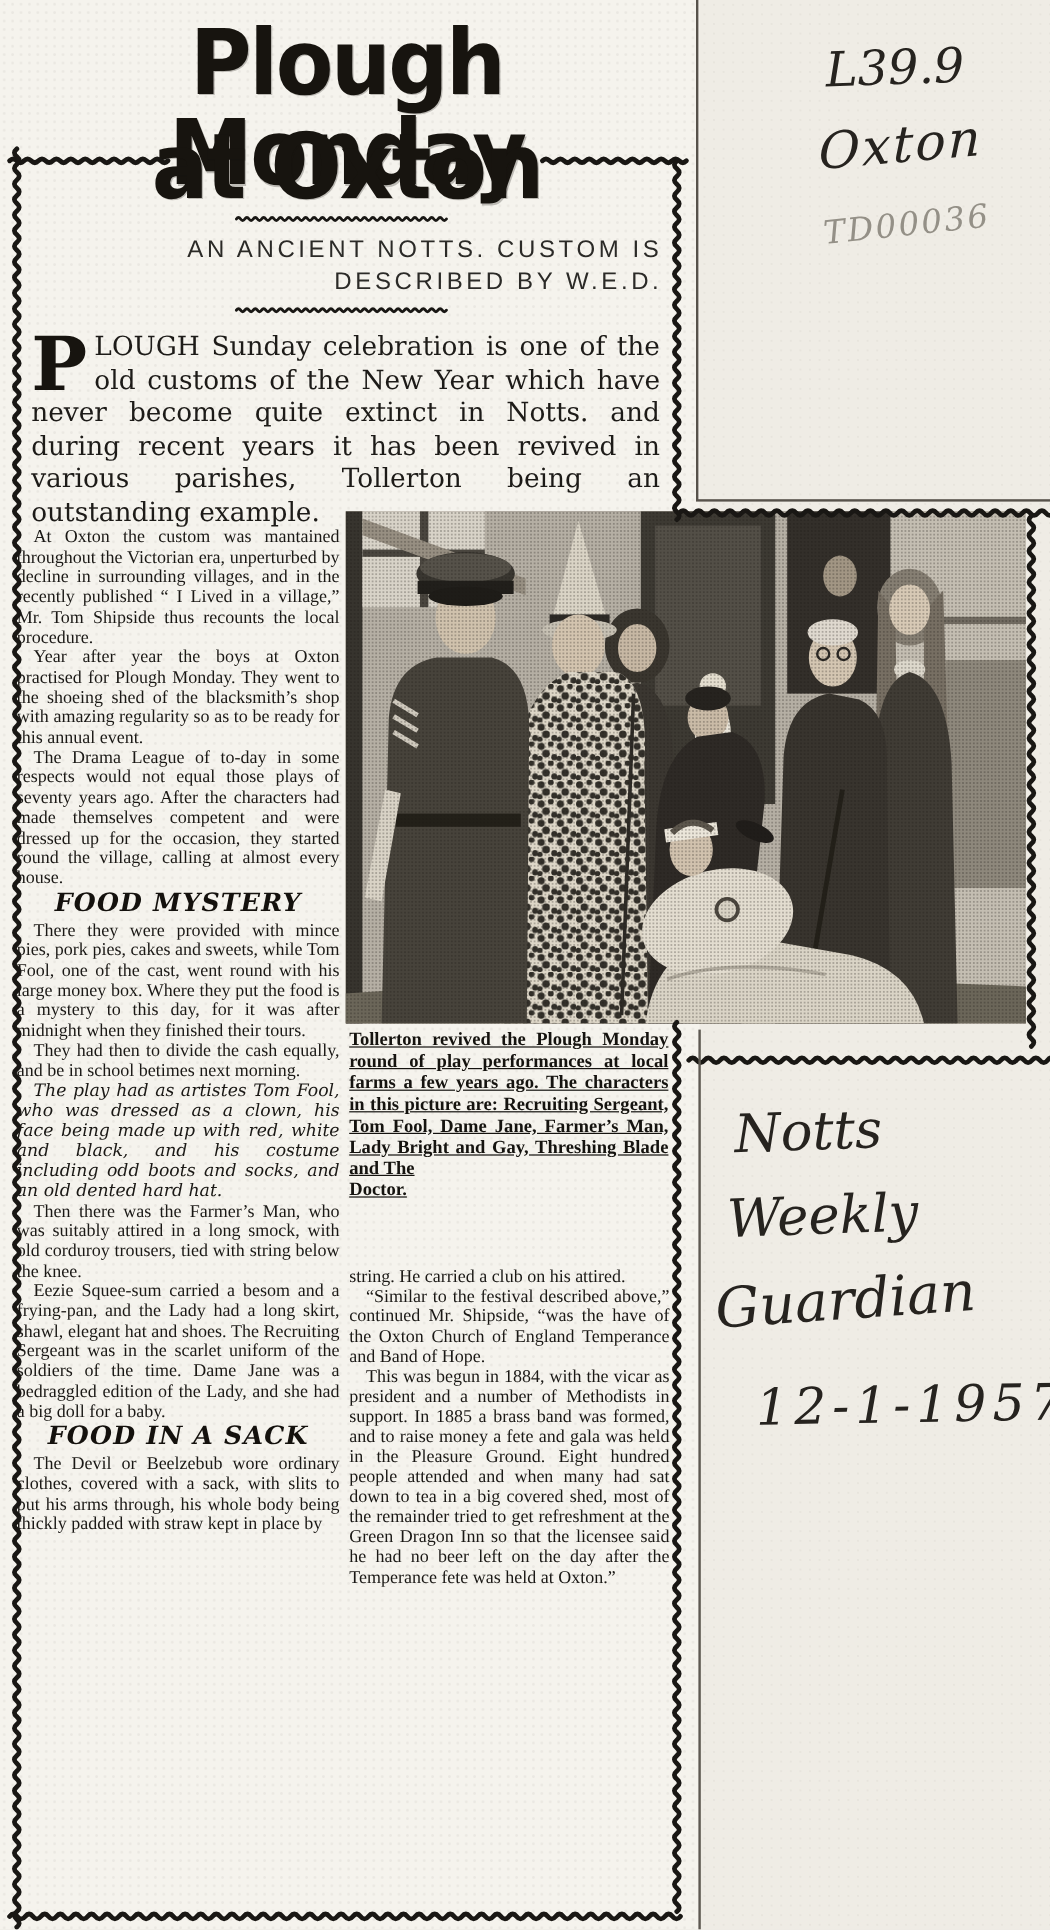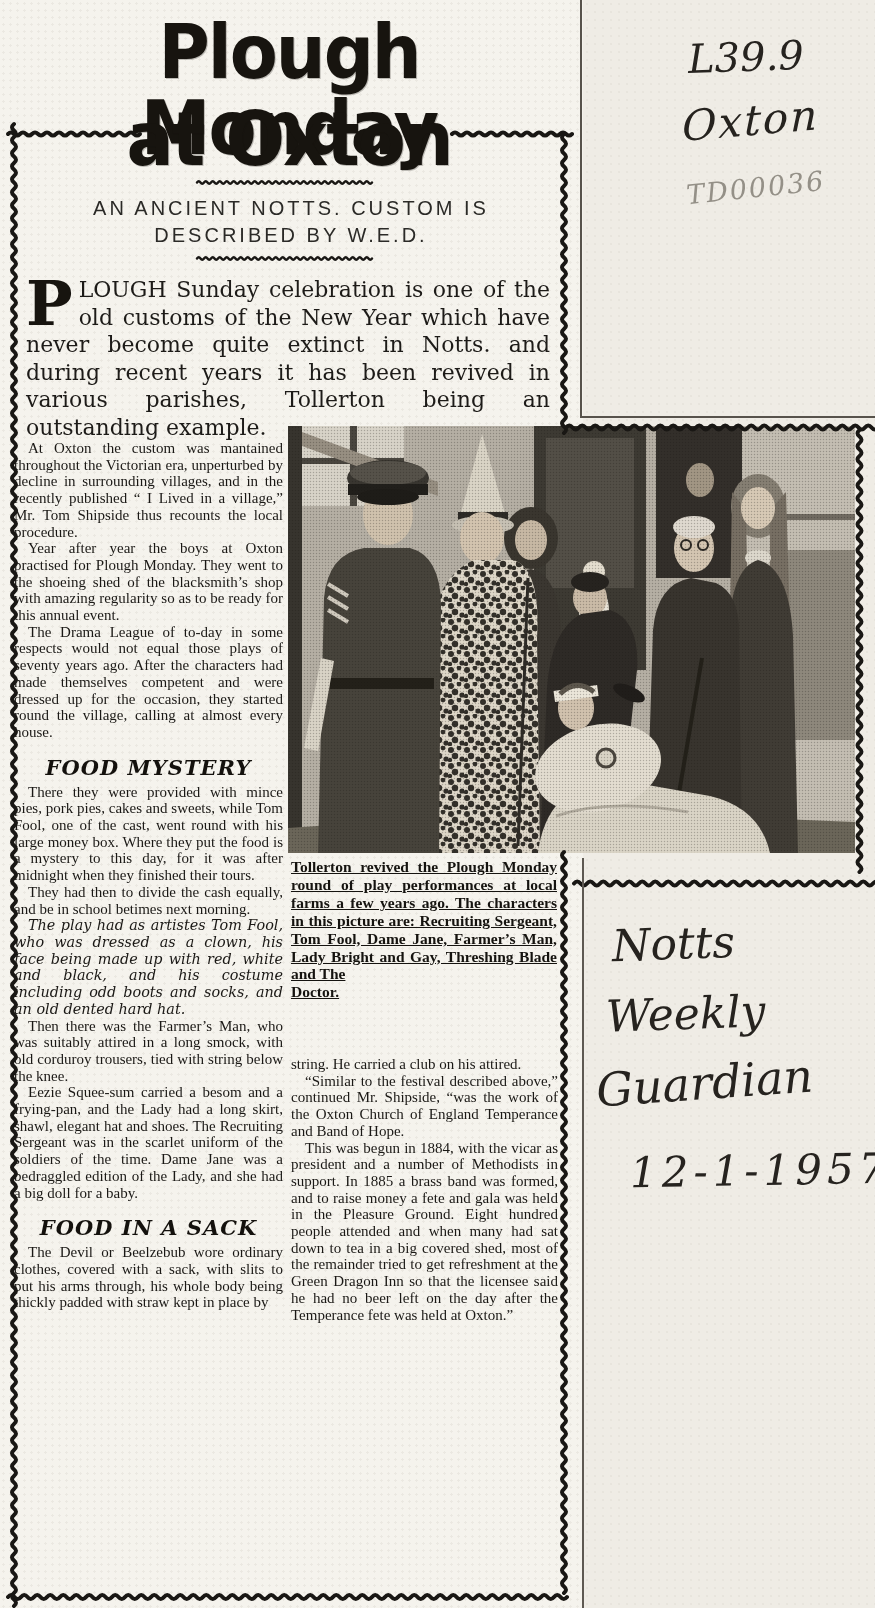--- a/index.html
+++ b/index.html
@@ -27,32 +27,32 @@
   .b-right-bot{left:556px;top:852px;width:16px;height:740px;}
   .ph-top{left:566px;top:421px;width:300px;height:13px;}
   .ph-right{left:852px;top:430px;width:15px;height:430px;}
   .ph-bottom{left:574px;top:877px;width:300px;height:13px;}
 
   .edge{position:absolute;background:#57524b;}
   .ev1{left:580px;top:0;width:2px;height:417px;}
   .eh1{left:580px;top:416px;width:295px;height:2px;}
   .ev2{left:582px;top:858px;width:2px;height:750px;background:#5e5952;}
 
-  .subhead{position:absolute;left:30px;top:195px;width:522px;text-align:center;
+  .subhead{position:absolute;left:30px;top:195px;width:522px;text-align:right;
     font-family:"Liberation Sans",sans-serif;font-size:20px;line-height:27px;letter-spacing:3px;color:#2b2a27;}
   .lead{position:absolute;left:26px;top:276px;width:524px;margin:0;
     font-family:"DejaVu Serif",serif;font-size:22px;line-height:27.5px;text-align:justify;color:#1d1b18;}
   .dropcap{float:left;font-family:"DejaVu Serif",serif;font-weight:bold;font-size:62px;line-height:48px;margin:4px 6px 0 0;color:#17140f;}
 
   .col{position:absolute;font-family:"Liberation Serif",serif;font-size:15px;line-height:16.7px;
     text-align:justify;color:#1a1815;}
   .col p{margin:0;text-indent:14px;}
   .col p.noindent{text-indent:0;}
   .col p.it{font-style:italic;font-family:"DejaVu Serif",serif;font-size:14.4px;}
-  .col h3{margin:16px 0 5px;text-align:center;font-family:"DejaVu Serif",serif;font-style:italic;
+  .col h3{margin:0 0 5px;text-align:center;font-family:"DejaVu Serif",serif;font-style:italic;
     font-weight:bold;font-size:21px;line-height:22px;letter-spacing:1px;text-indent:0;color:#14110d;}
   .col-left{left:14px;top:440px;width:269px;}
   .col-right{left:291px;top:1056px;width:267px;}
 
   .caption{position:absolute;left:291px;top:858px;width:266px;
     font-family:"Liberation Serif",serif;font-weight:bold;font-size:15.5px;line-height:17.9px;
     text-align:justify;color:#15130f;text-decoration:underline;}
   .caption .tc{text-align:left;}
 
   .photo{position:absolute;left:288px;top:426px;width:567px;height:427px;margin:0;background:#b5afa4;
@@ -218,21 +218,21 @@
     </svg>
   </figure>
 
   <div class="caption">
     <span>Tollerton revived the Plough Monday round of play performances at local farms a few years ago. The characters in this picture are: Recruiting Sergeant, Tom Fool, Dame Jane, Farmer’s Man, Lady Bright and Gay, Threshing Blade and The</span>
     <div class="tc">Doctor.</div>
   </div>
 
   <div class="col col-right">
     <p class="noindent">string. He carried a club on his attired.</p>
-    <p>“Similar to the festival described above,” continued Mr. Shipside, “was the work of the Oxton Church of England Temperance and Band of Hope.</p>
+    <p>“Similar to the festival described above,” continued Mr. Shipside, “was the have of the Oxton Church of England Temperance and Band of Hope.</p>
     <p>This was begun in 1884, with the vicar as president and a number of Methodists in support. In 1885 a brass band was formed, and to raise money a fete and gala was held in the Pleasure Ground. Eight hundred people attended and when many had sat down to tea in a big covered shed, most of the remainder tried to get refreshment at the Green Dragon Inn so that the licensee said he had no beer left on the day after the Temperance fete was held at Oxton.”</p>
   </div>
 
   <div class="wv b-left">
       <svg width="16" height="1478" style="display:block;overflow:visible">
         <path d="M 8 0 Q 4 3.25 8 6.5 Q 12 9.75 8 13 Q 4 16.25 8 19.5 Q 12 22.75 8 26 Q 4 29.25 8 32.5 Q 12 35.75 8 39 Q 4 42.25 8 45.5 Q 12 48.75 8 52 Q 4 55.25 8 58.5 Q 12 61.75 8 65 Q 4 68.25 8 71.5 Q 12 74.75 8 78 Q 4 81.25 8 84.5 Q 12 87.75 8 91 Q 4 94.25 8 97.5 Q 12 100.75 8 104 Q 4 107.25 8 110.5 Q 12 113.75 8 117 Q 4 120.25 8 123.5 Q 12 126.75 8 130 Q 4 133.25 8 136.5 Q 12 139.75 8 143 Q 4 146.25 8 149.5 Q 12 152.75 8 156 Q 4 159.25 8 162.5 Q 12 165.75 8 169 Q 4 172.25 8 175.5 Q 12 178.75 8 182 Q 4 185.25 8 188.5 Q 12 191.75 8 195 Q 4 198.25 8 201.5 Q 12 204.75 8 208 Q 4 211.25 8 214.5 Q 12 217.75 8 221 Q 4 224.25 8 227.5 Q 12 230.75 8 234 Q 4 237.25 8 240.5 Q 12 243.75 8 247 Q 4 250.25 8 253.5 Q 12 256.75 8 260 Q 4 263.25 8 266.5 Q 12 269.75 8 273 Q 4 276.25 8 279.5 Q 12 282.75 8 286 Q 4 289.25 8 292.5 Q 12 295.75 8 299 Q 4 302.25 8 305.5 Q 12 308.75 8 312 Q 4 315.25 8 318.5 Q 12 321.75 8 325 Q 4 328.25 8 331.5 Q 12 334.75 8 338 Q 4 341.25 8 344.5 Q 12 347.75 8 351 Q 4 354.25 8 357.5 Q 12 360.75 8 364 Q 4 367.25 8 370.5 Q 12 373.75 8 377 Q 4 380.25 8 383.5 Q 12 386.75 8 390 Q 4 393.25 8 396.5 Q 12 399.75 8 403 Q 4 406.25 8 409.5 Q 12 412.75 8 416 Q 4 419.25 8 422.5 Q 12 425.75 8 429 Q 4 432.25 8 435.5 Q 12 438.75 8 442 Q 4 445.25 8 448.5 Q 12 451.75 8 455 Q 4 458.25 8 461.5 Q 12 464.75 8 468 Q 4 471.25 8 474.5 Q 12 477.75 8 481 Q 4 484.25 8 487.5 Q 12 490.75 8 494 Q 4 497.25 8 500.5 Q 12 503.75 8 507 Q 4 510.25 8 513.5 Q 12 516.75 8 520 Q 4 523.25 8 526.5 Q 12 529.75 8 533 Q 4 536.25 8 539.5 Q 12 542.75 8 546 Q 4 549.25 8 552.5 Q 12 555.75 8 559 Q 4 562.25 8 565.5 Q 12 568.75 8 572 Q 4 575.25 8 578.5 Q 12 581.75 8 585 Q 4 588.25 8 591.5 Q 12 594.75 8 598 Q 4 601.25 8 604.5 Q 12 607.75 8 611 Q 4 614.25 8 617.5 Q 12 620.75 8 624 Q 4 627.25 8 630.5 Q 12 633.75 8 637 Q 4 640.25 8 643.5 Q 12 646.75 8 650 Q 4 653.25 8 656.5 Q 12 659.75 8 663 Q 4 666.25 8 669.5 Q 12 672.75 8 676 Q 4 679.25 8 682.5 Q 12 685.75 8 689 Q 4 692.25 8 695.5 Q 12 698.75 8 702 Q 4 705.25 8 708.5 Q 12 711.75 8 715 Q 4 718.25 8 721.5 Q 12 724.75 8 728 Q 4 731.25 8 734.5 Q 12 737.75 8 741 Q 4 744.25 8 747.5 Q 12 750.75 8 754 Q 4 757.25 8 760.5 Q 12 763.75 8 767 Q 4 770.25 8 773.5 Q 12 776.75 8 780 Q 4 783.25 8 786.5 Q 12 789.75 8 793 Q 4 796.25 8 799.5 Q 12 802.75 8 806 Q 4 809.25 8 812.5 Q 12 815.75 8 819 Q 4 822.25 8 825.5 Q 12 828.75 8 832 Q 4 835.25 8 838.5 Q 12 841.75 8 845 Q 4 848.25 8 851.5 Q 12 854.75 8 858 Q 4 861.25 8 864.5 Q 12 867.75 8 871 Q 4 874.25 8 877.5 Q 12 880.75 8 884 Q 4 887.25 8 890.5 Q 12 893.75 8 897 Q 4 900.25 8 903.5 Q 12 906.75 8 910 Q 4 913.25 8 916.5 Q 12 919.75 8 923 Q 4 926.25 8 929.5 Q 12 932.75 8 936 Q 4 939.25 8 942.5 Q 12 945.75 8 949 Q 4 952.25 8 955.5 Q 12 958.75 8 962 Q 4 965.25 8 968.5 Q 12 971.75 8 975 Q 4 978.25 8 981.5 Q 12 984.75 8 988 Q 4 991.25 8 994.5 Q 12 997.75 8 1001 Q 4 1004.25 8 1007.5 Q 12 1010.75 8 1014 Q 4 1017.25 8 1020.5 Q 12 1023.75 8 1027 Q 4 1030.25 8 1033.5 Q 12 1036.75 8 1040 Q 4 1043.25 8 1046.5 Q 12 1049.75 8 1053 Q 4 1056.25 8 1059.5 Q 12 1062.75 8 1066 Q 4 1069.25 8 1072.5 Q 12 1075.75 8 1079 Q 4 1082.25 8 1085.5 Q 12 1088.75 8 1092 Q 4 1095.25 8 1098.5 Q 12 1101.75 8 1105 Q 4 1108.25 8 1111.5 Q 12 1114.75 8 1118 Q 4 1121.25 8 1124.5 Q 12 1127.75 8 1131 Q 4 1134.25 8 1137.5 Q 12 1140.75 8 1144 Q 4 1147.25 8 1150.5 Q 12 1153.75 8 1157 Q 4 1160.25 8 1163.5 Q 12 1166.75 8 1170 Q 4 1173.25 8 1176.5 Q 12 1179.75 8 1183 Q 4 1186.25 8 1189.5 Q 12 1192.75 8 1196 Q 4 1199.25 8 1202.5 Q 12 1205.75 8 1209 Q 4 1212.25 8 1215.5 Q 12 1218.75 8 1222 Q 4 1225.25 8 1228.5 Q 12 1231.75 8 1235 Q 4 1238.25 8 1241.5 Q 12 1244.75 8 1248 Q 4 1251.25 8 1254.5 Q 12 1257.75 8 1261 Q 4 1264.25 8 1267.5 Q 12 1270.75 8 1274 Q 4 1277.25 8 1280.5 Q 12 1283.75 8 1287 Q 4 1290.25 8 1293.5 Q 12 1296.75 8 1300 Q 4 1303.25 8 1306.5 Q 12 1309.75 8 1313 Q 4 1316.25 8 1319.5 Q 12 1322.75 8 1326 Q 4 1329.25 8 1332.5 Q 12 1335.75 8 1339 Q 4 1342.25 8 1345.5 Q 12 1348.75 8 1352 Q 4 1355.25 8 1358.5 Q 12 1361.75 8 1365 Q 4 1368.25 8 1371.5 Q 12 1374.75 8 1378 Q 4 1381.25 8 1384.5 Q 12 1387.75 8 1391 Q 4 1394.25 8 1397.5 Q 12 1400.75 8 1404 Q 4 1407.25 8 1410.5 Q 12 1413.75 8 1417 Q 4 1420.25 8 1423.5 Q 12 1426.75 8 1430 Q 4 1433.25 8 1436.5 Q 12 1439.75 8 1443 Q 4 1446.25 8 1449.5 Q 12 1452.75 8 1456 Q 4 1459.25 8 1462.5 Q 12 1465.75 8 1469 Q 4 1472.25 8 1475.5 Q 12 1478.75 8 1482" fill="none" stroke="#191714" stroke-width="4" stroke-linecap="round"></path>
       </svg>
     </div>
   <div class="wh b-bottom">
       <svg width="558" height="16" style="display:block;overflow:visible">

